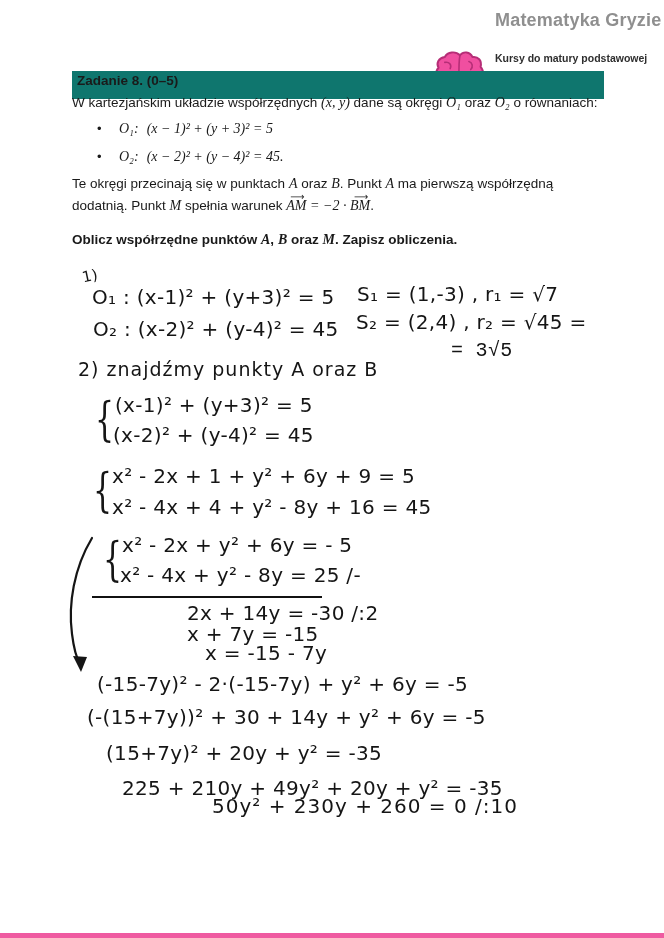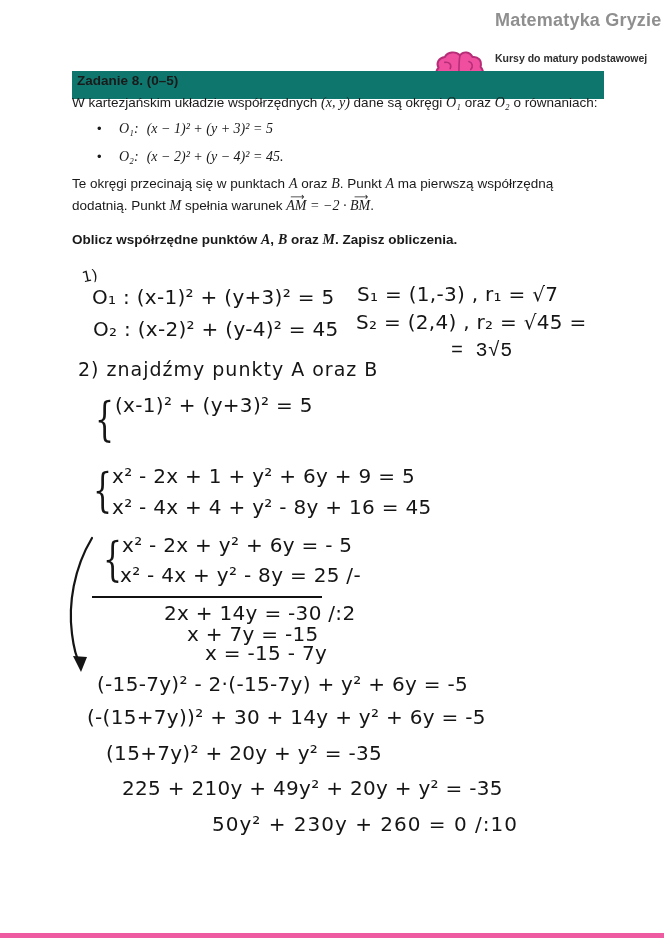--- a/index.html
+++ b/index.html
@@ -46,29 +46,29 @@
   .br1{left:95px;top:391px;}
   .s11{left:115px;top:395px;}
   .s12{left:113px;top:425px;}
   .br2{left:93px;top:462px;}
   .s21{left:112px;top:466px;}
   .s22{left:112px;top:497px;}
   .br3{left:103px;top:531px;}
   .s31{left:122px;top:535px;}
   .s32{left:120px;top:565px;}
   .subline{position:absolute;left:92px;top:596px;width:230px;height:0;border-top:2.5px solid #111;}
-  .s41{left:164px;top:603px;}
+  .s41{left:187px;top:603px;}
   .s42{left:187px;top:624px;}
   .s43{left:205px;top:643px;}
   .arrow{position:absolute;left:60px;top:534px;}
   .s51{left:97px;top:674px;}
   .s52{left:87px;top:707px;}
   .s53{left:106px;top:743px;}
   .s54{left:122px;top:778px;}
-  .s55{left:212px;top:814px;letter-spacing:1px;}
+  .s55{left:212px;top:796px;letter-spacing:1px;}
 
   .footer-bar{position:absolute;left:0;bottom:0;width:664px;height:5px;background:#ef5ba1;}
 </style>
 </head>
 <body>
 
 <div id="page">
 
   <header class="logo">
     <svg class="brain" viewBox="0 0 60 56" aria-hidden="true">
@@ -107,20 +107,21 @@
   <div class="hw s-o1">O₁ :   (x-1)² + (y+3)² = 5</div>
   <div class="hw s-o1r">S₁ = (1,-3) ,  r₁ = √7</div>
   <div class="hw s-o2">O₂ :   (x-2)² + (y-4)² = 45</div>
   <div class="hw s-o2r">S₂ = (2,4) ,  r₂ = √45 =</div>
   <div class="hw s-o2r2">= 3√5</div>
 
   <div class="hw s-step2">2) znajdźmy  punkty  A  oraz  B</div>
 
   <span class="brace br1">{</span>
   <div class="hw s11">(x-1)² + (y+3)² = 5</div>
+  <div class="hw s12">(x-2)² + (y-4)² = 45</div>
 
   <span class="brace br2">{</span>
   <div class="hw s21">x² - 2x + 1 + y² + 6y + 9 = 5</div>
   <div class="hw s22">x² - 4x + 4 + y² - 8y + 16 = 45</div>
 
   <span class="brace br3">{</span>
   <div class="hw s31">x² - 2x + y² + 6y = - 5</div>
   <div class="hw s32">x² - 4x + y² - 8y = 25  /-</div>
 
   <svg class="arrow" width="42" height="140" viewBox="0 0 42 140" aria-hidden="true">

